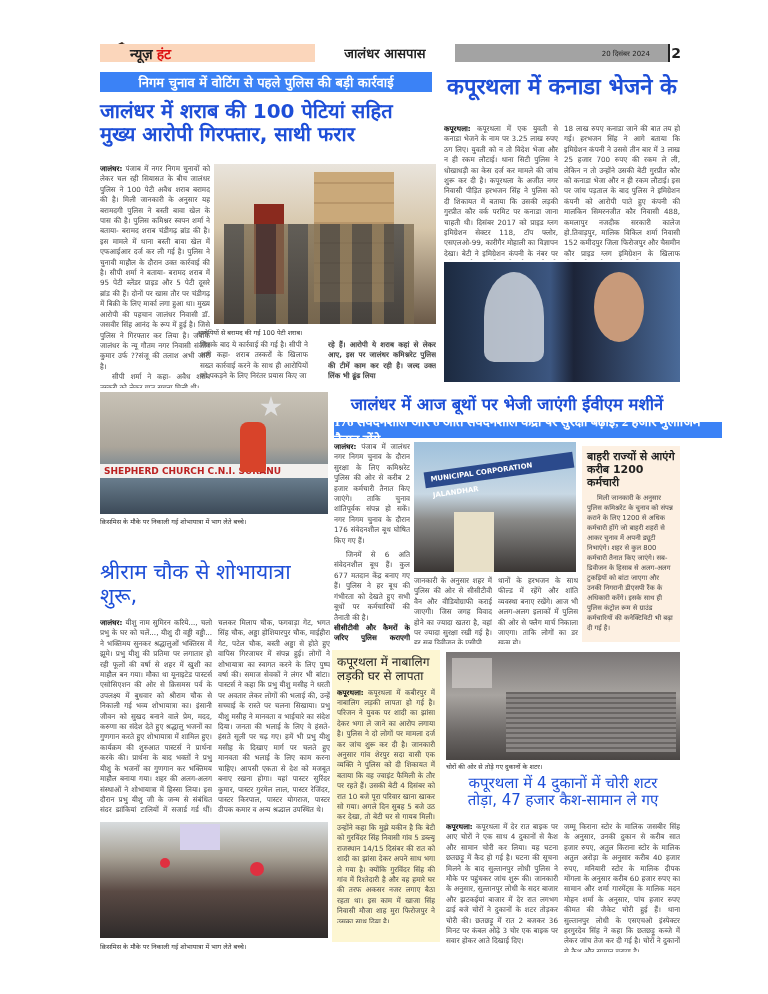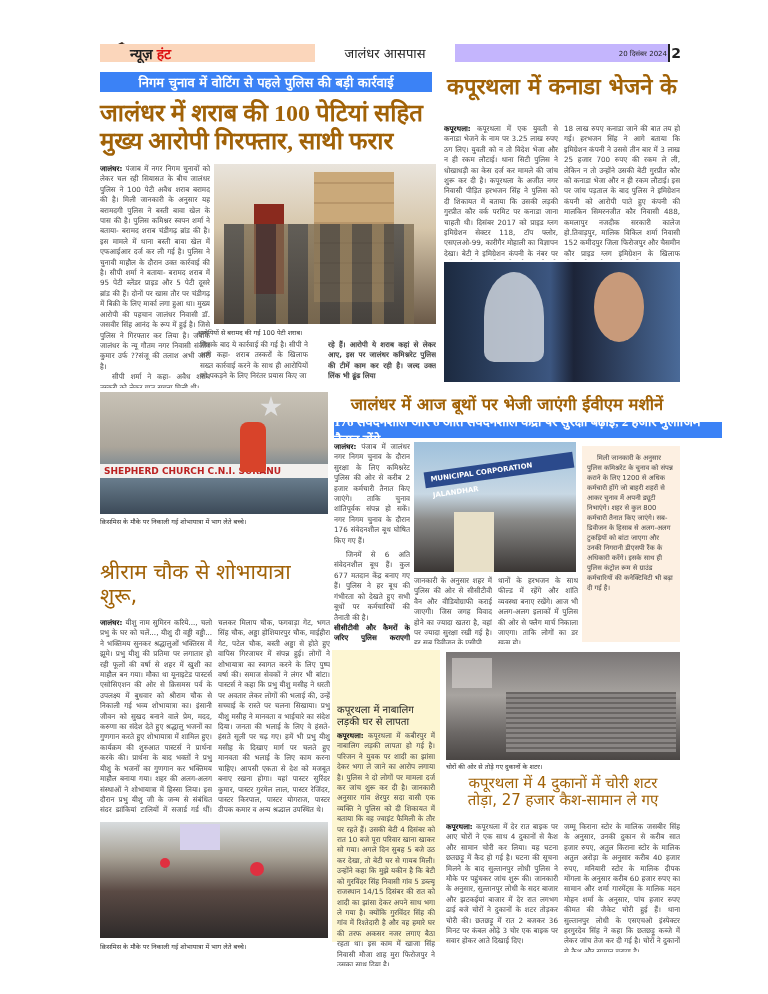--- a/index.html
+++ b/index.html
@@ -1,26 +1,26 @@
 <!DOCTYPE html>
 <html><head>
 <meta charset="utf-8">
 <style>
 *{box-sizing:border-box;margin:0;padding:0}
 body{width:768px;height:994px;background:#fff;font-family:"DejaVu Sans",sans-serif;position:relative;overflow:hidden;color:#222}
 .abs{position:absolute}
 .masthead{left:100px;top:44px;width:582px;height:18px;display:flex;align-items:stretch}
 .mh-left{width:215px;background:#fbd6bb;display:flex;align-items:center;padding-left:30px;font-weight:bold;font-size:14px;color:#222}
 .mh-left .red{color:#d11;margin-left:4px}
-.mh-mid{width:140px;background:#fff;display:flex;align-items:center;justify-content:center;font-weight:normal;font-size:13px}
-.mh-right{flex:1;background:#c4b5fd;display:flex;align-items:center;justify-content:flex-end;padding-right:1px;font-size:7px}
+.mh-mid{width:140px;background:#fff;display:flex;align-items:center;justify-content:center;font-weight:bold;font-size:13px}
+.mh-right{flex:1;background:#a3a3a3;display:flex;align-items:center;justify-content:flex-end;padding-right:18px;font-size:7px}
 .pageno{width:14px;background:#fff;border-left:2px solid #222;font-weight:bold;font-size:14px;display:flex;align-items:center;justify-content:center}
 .logo-bird{left:100px;top:38px;width:30px;height:28px}
 .kicker{background:#3b82f6;color:#fff;font-weight:bold;font-size:13px;display:flex;align-items:center;justify-content:center}
-.h-big{font-weight:bold;color:#a16207;line-height:1.15}
+.h-big{font-weight:bold;color:#1d4ed8;line-height:1.15}
 .col{font-size:7.2px;line-height:10.4px;color:#444;text-align:justify}
 .col b{color:#111}
 .photo{background:#9a8a78;overflow:hidden}
 .caption{font-size:6.5px;color:#333}
 .box-yellow{background:#fdf6d2}
 .box-peach{background:#fdf0e2}
 .sub-h{font-weight:bold;color:#222;line-height:1.2}
 </style>
 </head>
 <body>
@@ -35,21 +35,21 @@
   <div class="mh-left">
     <span>न्यूज़</span>
     <span class="red">हंट</span>
   </div>
   <div class="mh-mid">जालंधर आसपास</div>
   <div class="mh-right">20 दिसंबर 2024</div>
   <div class="pageno">2</div>
 </div>
 
 <div class="abs kicker" style="left:100px;top:72px;width:332px;height:20px;">निगम चुनाव में वोटिंग से पहले पुलिस की बड़ी कार्रवाई</div>
-<div class="abs h-big" style="left:100px;top:100px;width:335px;font-size:24px;font-family:Liberation Serif, serif;">
+<div class="abs h-big" style="left:100px;top:100px;width:335px;font-size:20px;">
   <div>जालंधर में शराब की 100 पेटियां सहित</div>
   <div>मुख्य आरोपी गिरफ्तार, साथी फरार</div>
 </div>
 <div class="abs col" style="left:100px;top:164px;width:110px;height:224px;overflow:hidden;">
   <p><b>जालंधर:</b> <span>पंजाब में नगर निगम चुनावों को लेकर चल रही सियासत के बीच जालंधर पुलिस ने 100 पेटी अवैध शराब बरामद की है। मिली जानकारी के अनुसार यह बरामदगी पुलिस ने बस्ती बावा खेल के पास की है। पुलिस कमिश्नर स्वपन शर्मा ने बताया- बरामद शराब चंडीगढ़ ब्रांड की है। इस मामले में थाना बस्ती बावा खेल में एफआईआर दर्ज कर ली गई है। पुलिस ने चुनावी माहौल के दौरान उक्त कार्रवाई की है। सीपी शर्मा ने बताया- बरामद शराब में 95 पेटी ब्लेंडर प्राइड और 5 पेटी दूसरे ब्रांड की हैं। दोनों पर खास तौर पर चंडीगढ़ में बिक्री के लिए मार्का लगा हुआ था। मुख्य आरोपी की पहचान जालंधर निवासी डॉ. जसवीर सिंह आनंद के रूप में हुई है। जिसे पुलिस ने गिरफ्तार कर लिया है। जबकि जालंधर के न्यू गौतम नगर निवासी संजीव कुमार उर्फ ??संजू की तलाश अभी जारी है।</span></p>
   <p style="text-indent:12px">सीपी शर्मा ने कहा- अवैध शराब तस्करी को लेकर गुप्त सूचना मिली थी।</p>
 </div>
 <div class="abs photo" style="left:214px;top:164px;width:222px;height:160px;background:linear-gradient(180deg,#e9e4dc 0%,#d7c7ab 40%,#6b5a48 100%);">
   <div style="position:absolute;left:100px;top:8px;width:80px;height:130px;background:repeating-linear-gradient(0deg,#caa97a 0 18px,#b8966a 18px 20px);"></div>
   <div style="position:absolute;left:40px;top:40px;width:30px;height:90px;background:#8a2a1e;"></div>
@@ -78,20 +78,21 @@
   <p style="text-indent:12px;margin-top:4px">जिनमें से 6 अति संवेदनशील बूथ हैं। कुल 677 मतदान केंद्र बनाए गए हैं। पुलिस ने हर बूथ की गंभीरता को देखते हुए सभी बूथों पर कर्मचारियों की तैनाती की है।</p>
   <p><b>सीसीटीवी और कैमरों के जरिए पुलिस कराएगी वीडियोग्राफी:</b> </p>
 </div>
 <div class="abs photo" style="left:414px;top:442px;width:162px;height:130px;background:linear-gradient(180deg,#9fc1dc 0%,#c8d8e4 40%,#8a8a88 60%,#3a3634 100%);">
   <div style="position:absolute;left:10px;top:20px;width:150px;height:16px;background:#2b4a8c;transform:rotate(-8deg);color:#fff;font-size:7px;font-weight:bold;line-height:16px;padding-left:6px;">MUNICIPAL CORPORATION JALANDHAR</div>
   <div style="position:absolute;left:40px;top:70px;width:40px;height:60px;background:#e8e0c8;"></div>
 </div>
 <div class="abs col" style="left:414px;top:576px;width:78px;height:68px;overflow:hidden;">जानकारी के अनुसार शहर में पुलिस की ओर से सीसीटीवी वैन और वीडियोग्राफी कराई जाएगी। जिस जगह विवाद होने का ज्यादा खतरा है, वहां पर ज्यादा सुरक्षा रखी गई है। हर सब डिवीजन के एसीपी</div>
 <div class="abs col" style="left:498px;top:576px;width:80px;height:68px;overflow:hidden;">थानों के हरभजन के साथ फील्ड में रहेंगे और शांति व्यवस्था बनाए रखेंगे। आज भी अलग-अलग इलाकों में पुलिस की ओर से फ्लैग मार्च निकाला जाएगा। ताकि लोगों का डर खत्म हो।</div>
 <div class="abs box-peach" style="left:582px;top:446px;width:98px;height:196px;padding:4px 5px;">
+  <div class="sub-h" style="font-size:11px;">बाहरी राज्यों से आएंगे करीब 1200 कर्मचारी</div>
   <div class="col" style="font-size:6.8px;line-height:10px;margin-top:3px;text-indent:10px;text-align:left;">मिली जानकारी के अनुसार पुलिस कमिश्नरेट के चुनाव को संपन्न कराने के लिए 1200 से अधिक कर्मचारी होंगे जो बाहरी शहरों से आकर चुनाव में अपनी ड्यूटी निभाएंगे। शहर से कुल 800 कर्मचारी तैनात किए जाएंगे। सब-डिवीजन के हिसाब से अलग-अलग टुकड़ियों को बांटा जाएगा और उनकी निगरानी डीएसपी रैंक के अधिकारी करेंगे। इसके साथ ही पुलिस कंट्रोल रूम से ग्राउंड कर्मचारियों की कनेक्टिविटी भी बढ़ा दी गई है।</div>
 </div>
 
 <div class="abs photo" style="left:100px;top:392px;width:228px;height:122px;background:linear-gradient(180deg,#c8c2b6 0%,#aba59a 45%,#6a7e8e 70%,#3c4a58 100%);">
   <div style="position:absolute;left:0;top:72px;width:228px;height:14px;background:#f2f0ee;color:#b22;font-size:9px;font-weight:bold;line-height:14px;white-space:nowrap;overflow:hidden;padding-left:4px;">SHEPHERD CHURCH C.N.I. SURANU</div>
   <div style="position:absolute;left:140px;top:30px;width:26px;height:50px;background:#d8432a;border-radius:8px 8px 2px 2px;"></div>
   <div style="position:absolute;left:160px;top:4px;width:22px;height:22px;background:#e0e0e0;clip-path:polygon(50% 0,61% 35%,98% 35%,68% 57%,79% 91%,50% 70%,21% 91%,32% 57%,2% 35%,39% 35%);"></div>
 </div>
 <div class="abs caption" style="left:100px;top:517px;width:228px;">क्रिसमिस के मौके पर निकाली गई शोभायात्रा में भाग लेते बच्चे।</div>
 <div class="abs h-big" style="left:100px;top:560px;width:230px;font-size:21px;font-weight:normal;">
@@ -102,34 +103,34 @@
 </div>
 <div class="abs col" style="left:218px;top:618px;width:112px;height:194px;overflow:hidden;">चलकर मिलाप चौक, फगवाड़ा गेट, भगत सिंह चौक, अड्डा होशियारपुर चौक, माईहीरा गेट, पटेल चौक, बस्ती अड्डा से होते हुए वापिस गिरजाघर में संपन्न हुई। लोगों ने शोभायात्रा का स्वागत करने के लिए पुष्प वर्षा की। समाज सेवकों ने लंगर भी बांटा। पास्टर्स ने कहा कि प्रभु यीशु मसीह ने धरती पर अवतार लेकर लोगों की भलाई की, उन्हें सच्चाई के रास्ते पर चलना सिखाया। प्रभु यीशु मसीह ने मानवता व भाईचारे का संदेश दिया। जनता की भलाई के लिए वे हंसते-हंसते सूली पर चढ़ गए। हमें भी प्रभु यीशु मसीह के दिखाए मार्ग पर चलते हुए मानवता की भलाई के लिए काम करना चाहिए। आपसी एकता से देश को मजबूत बनाए रखना होगा। यहां पास्टर सुरिंदर कुमार, पास्टर गुरमेल लाल, पास्टर रेजिंदर, पास्टर किरपाल, पास्टर योगराज, पास्टर दीपक कुमार व अन्य श्रद्धालु उपस्थित थे।</div>
 <div class="abs photo" style="left:100px;top:822px;width:228px;height:116px;background:linear-gradient(180deg,#d8dcde 0%,#a8a296 30%,#5a4a44 60%,#2e2a2a 100%);">
   <div style="position:absolute;left:80px;top:2px;width:40px;height:26px;background:#d6d0ec;"></div>
   <div style="position:absolute;left:150px;top:40px;width:14px;height:14px;border-radius:50%;background:#e03040;"></div>
   <div style="position:absolute;left:60px;top:36px;width:10px;height:10px;border-radius:50%;background:#e03040;"></div>
 </div>
 <div class="abs caption" style="left:100px;top:942px;width:228px;">क्रिसमिस के मौके पर निकाली गई शोभायात्रा में भाग लेते बच्चे।</div>
 
 <div class="abs box-yellow" style="left:332px;top:650px;width:108px;height:292px;padding:6px 5px;">
-  <div class="sub-h" style="font-size:10px;font-weight:normal;line-height:1.15;margin-top:48px;">
+  <div class="sub-h" style="font-size:12px;font-weight:normal;line-height:1.15;">
     <div>कपूरथला में नाबालिग</div>
     <div>लड़की घर से लापता</div>
   </div>
   <div class="col" style="margin-top:4px;height:235px;overflow:hidden;">
     <b>कपूरथला:</b> <span>कपूरथला में कबीरपुर में नाबालिग लड़की लापता हो गई है। परिजन ने युवक पर शादी का झांसा देकर भगा ले जाने का आरोप लगाया है। पुलिस ने दो लोगों पर मामला दर्ज कर जांच शुरू कर दी है। जानकारी अनुसार गांव शेरपुर सदा वासी एक व्यक्ति ने पुलिस को दी शिकायत में बताया कि वह ज्वाइंट फैमिली के तौर पर रहते हैं। उसकी बेटी 4 दिसंबर को रात 10 बजे पूरा परिवार खाना खाकर सो गया। अगले दिन सुबह 5 बजे उठ कर देखा, तो बेटी घर से गायब मिली। उन्होंने कहा कि मुझे यकीन है कि बेटी को गुरविंदर सिंह निवासी गांव 5 डब्ल्यू राजस्थान 14/15 दिसंबर की रात को शादी का झांसा देकर अपने साथ भगा ले गया है। क्योंकि गुरविंदर सिंह की गांव में रिश्तेदारी है और वह हमारे घर की तरफ अकसर नजर लगाए बैठा रहता था। इस काम में खाजा सिंह निवासी मौजा शाह मुरा फिरोजपुर ने उसका साथ दिया है।</span>
   </div>
 </div>
 
 <div class="abs photo" style="left:446px;top:652px;width:234px;height:108px;background:linear-gradient(180deg,#7a7676 0%,#a8a4a0 40%,#6c6866 75%,#4a4644 100%);">
   <div style="position:absolute;left:6px;top:6px;width:40px;height:30px;background:#d8d4d0;opacity:.6;"></div>
   <div style="position:absolute;left:60px;top:40px;width:170px;height:60px;background:repeating-linear-gradient(0deg,#8a8684 0 3px,#6a6664 3px 5px);"></div>
 </div>
 <div class="abs caption" style="left:446px;top:762px;width:234px;">चोरों की ओर से तोड़े गए दुकानों के शटर।</div>
 <div class="abs h-big" style="left:446px;top:775px;width:234px;font-size:15px;font-weight:normal;text-align:center;">
   <div>कपूरथला में 4 दुकानों में चोरी शटर</div>
-  <div>तोड़ा, 27 हजार कैश-सामान ले गए</div>
+  <div>तोड़ा, 47 हजार कैश-सामान ले गए</div>
 </div>
 <div class="abs col" style="left:446px;top:822px;width:112px;height:130px;overflow:hidden;">
   <b>कपूरथला:</b> <span>कपूरथला में देर रात बाइक पर आए चोरों ने एक साथ 4 दुकानों से कैश और सामान चोरी कर लिया। यह घटना छतछड़ू में कैद हो गई है। घटना की सूचना मिलने के बाद सुल्तानपुर लोधी पुलिस ने मौके पर पहुंचकर जांच शुरू की। जानकारी के अनुसार, सुल्तानपुर लोधी के सदर बाजार और झटकईयां बाजार में देर रात लगभग ढाई बजे चोरों ने दुकानों के शटर तोड़कर चोरी की। छतछड़ू में रात 2 बजकर 36 मिनट पर कंबल ओढ़े 3 चोर एक बाइक पर सवार होकर आते दिखाई दिए।</span>
 </div>
 <div class="abs col" style="left:564px;top:822px;width:116px;height:130px;overflow:hidden;">जम्मू किराना स्टोर के मालिक जसबीर सिंह के अनुसार, उनकी दुकान से करीब सात हजार रुपए, अतुल किराना स्टोर के मालिक अतुल अरोड़ा के अनुसार करीब 40 हजार रुपए, मनियारी स्टोर के मालिक दीपक मोंगला के अनुसार करीब 60 हजार रुपए का सामान और शर्मा गारमेंट्स के मालिक मदन मोहन शर्मा के अनुसार, पांच हजार रुपए कीमत की जैकेट चोरी हुई हैं। थाना सुल्तानपुर लोधी के एसएचओ इंस्पेक्टर हरगुरदेव सिंह ने कहा कि छतछड़ू कब्जे में लेकर जांच तेज कर दी गई है। चोरों ने दुकानों से कैश और सामान चुराया है।</div>
 
 </body></html>

